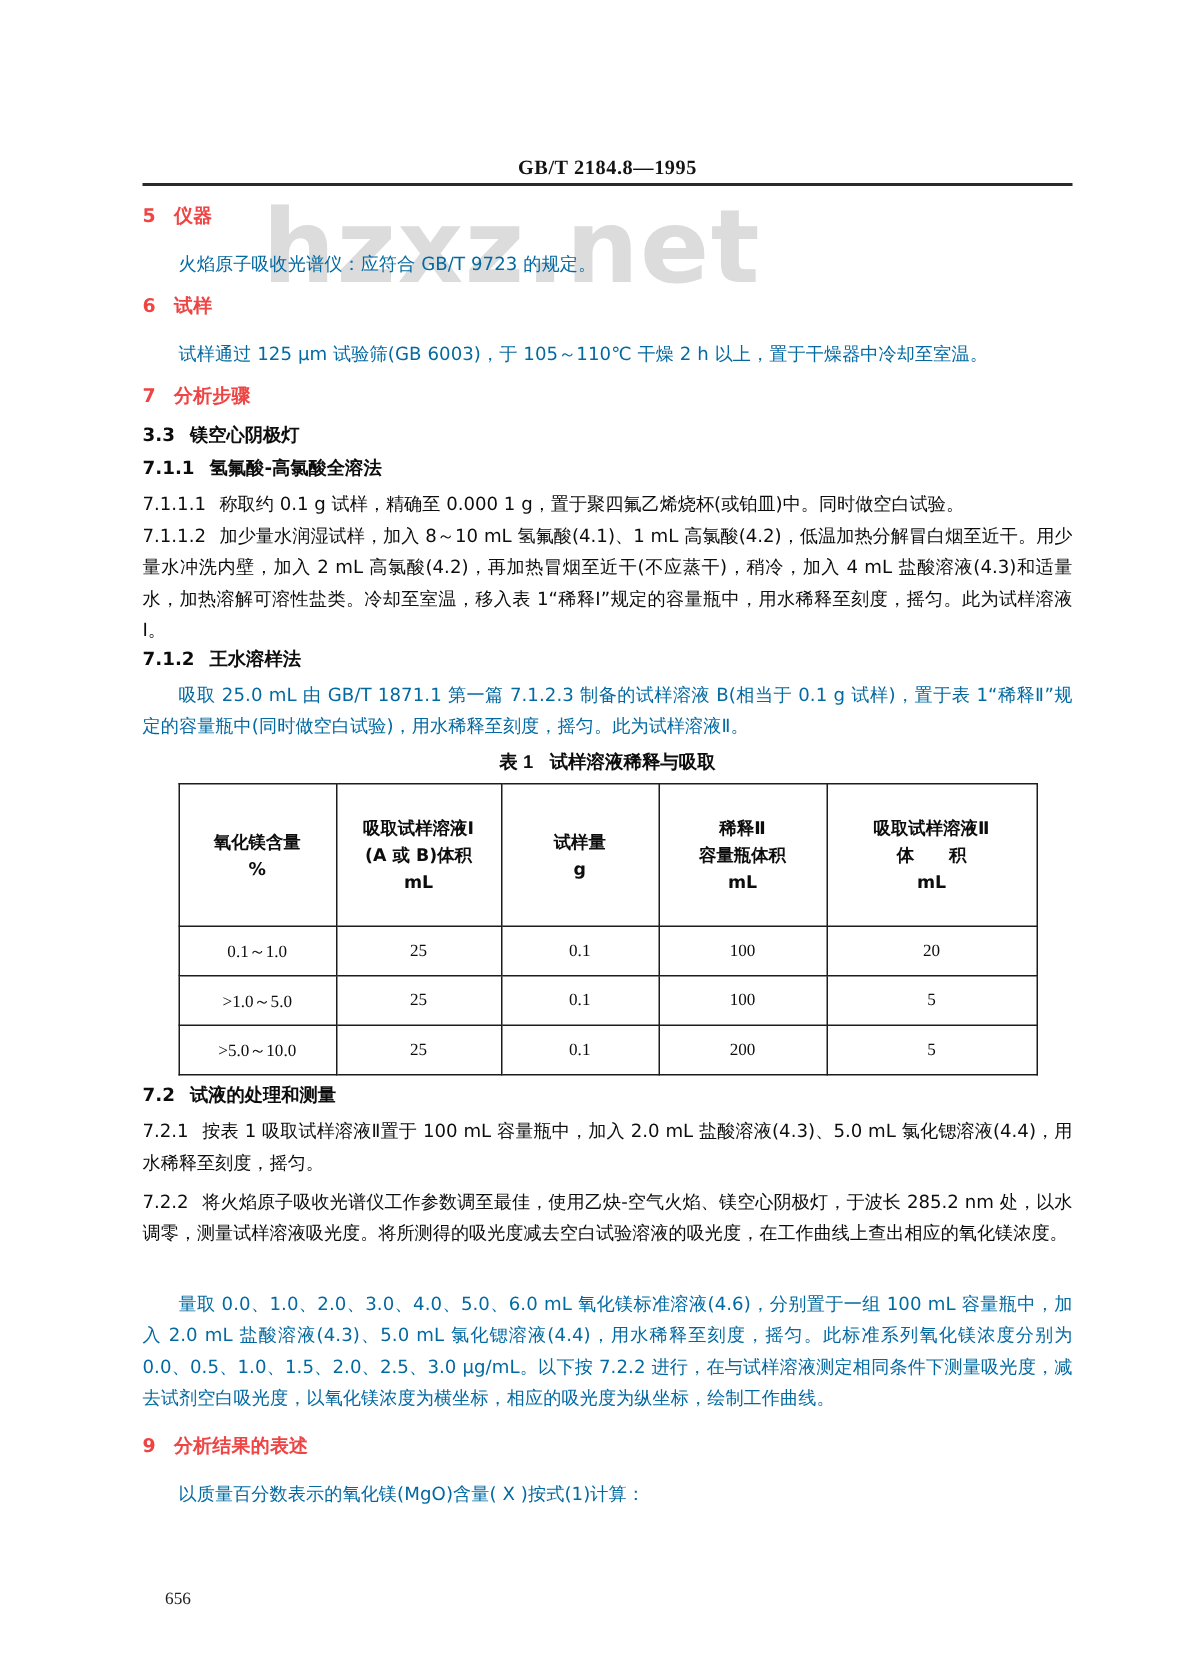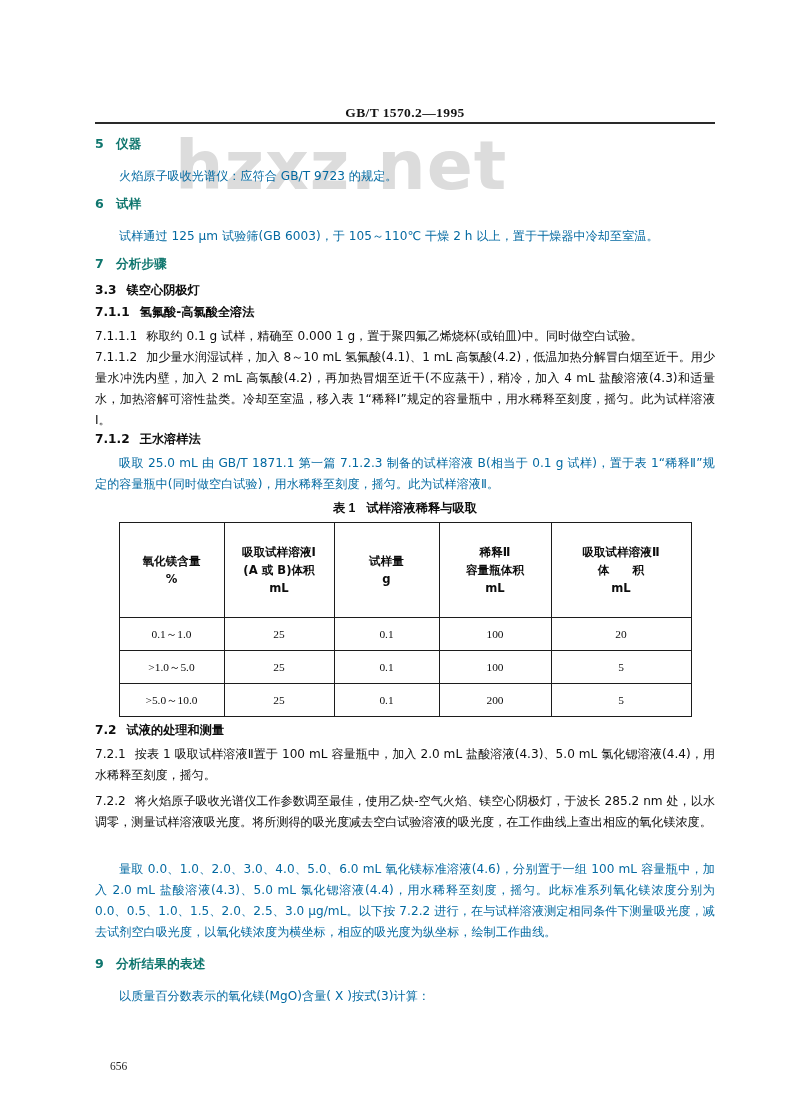--- a/index.html
+++ b/index.html
@@ -68,21 +68,21 @@
     left: 95px;
     top: 136px;
     width: 620px;
     z-index: 2;
   }
 
   .h-sec {
     font-family: "DejaVu Sans", "Liberation Sans", sans-serif;
     font-size: 12.6px;
     font-weight: 700;
-    color: #0f766e;
+    color: #ef4444;
     letter-spacing: 0.2px;
   }
   .h-sec .num { margin-right: 12px; }
 
   .h-sub {
     font-family: "DejaVu Sans", "Liberation Sans", sans-serif;
     font-size: 12.2px;
     font-weight: 700;
     color: #0d0d0d;
   }
@@ -168,21 +168,21 @@
   }
 </style>
 </head>
 <body>
 
 <div id="page">
 
   <div class="watermark">hzxz.net</div>
 
   <div class="page-header">
-    <span class="hdr-text">GB/T 1570.2—1995</span>
+    <span class="hdr-text">GB/T 2184.8—1995</span>
   </div>
   <div class="header-rule"></div>
 
   <div class="content">
 
     <div class="h-sec">
       <span class="num">5</span><span>仪器</span>
     </div>
     <div class="gap-m"></div>
     <div class="para indent">火焰原子吸收光谱仪：应符合 GB/T 9723 的规定。</div>
@@ -313,19 +313,19 @@
 
     <div class="gap-m"></div>
     <div class="para indent">量取 0.0、1.0、2.0、3.0、4.0、5.0、6.0 mL 氧化镁标准溶液(4.6)，分别置于一组 100 mL 容量瓶中，加入 2.0 mL 盐酸溶液(4.3)、5.0 mL 氯化锶溶液(4.4)，用水稀释至刻度，摇匀。此标准系列氧化镁浓度分别为 0.0、0.5、1.0、1.5、2.0、2.5、3.0 μg/mL。以下按 7.2.2 进行，在与试样溶液测定相同条件下测量吸光度，减去试剂空白吸光度，以氧化镁浓度为横坐标，相应的吸光度为纵坐标，绘制工作曲线。</div>
 
     <div class="gap-m"></div>
 
     <div class="h-sec">
       <span class="num">9</span><span>分析结果的表述</span>
     </div>
     <div class="gap-m"></div>
-    <div class="para indent">以质量百分数表示的氧化镁(MgO)含量( X )按式(3)计算：</div>
+    <div class="para indent">以质量百分数表示的氧化镁(MgO)含量( X )按式(1)计算：</div>
 
   </div>
 
   <div class="page-number">656</div>
 
 </div>
 
 </body></html>

